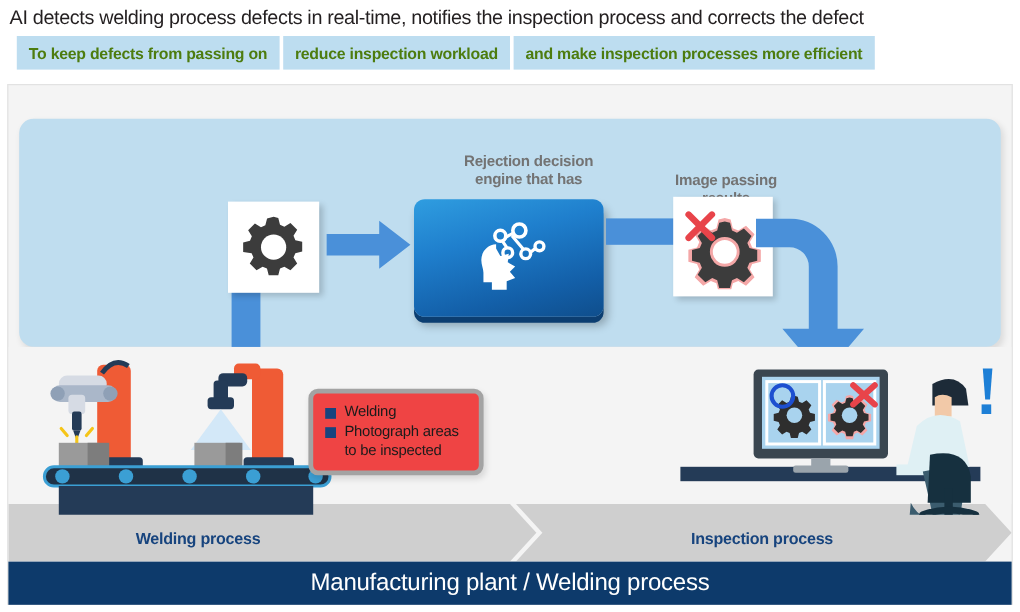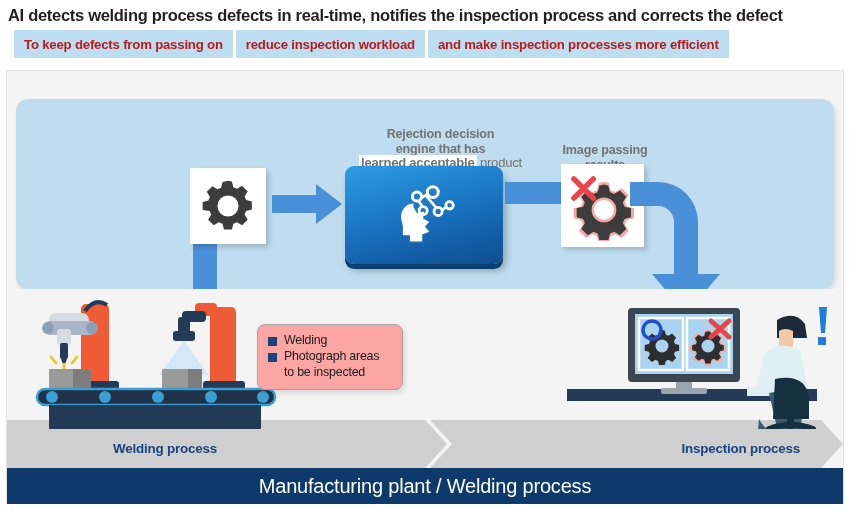--- a/index.html
+++ b/index.html
@@ -8,29 +8,29 @@
     font-family: "Liberation Sans", sans-serif;
     background:#ffffff;
     position:relative;
     overflow:hidden;
   }
   .root { position:absolute; inset:0; }
 
   
   .title {
     position:absolute; left:8px; top:2px; width:840px; height:26px;
-    font-size:16.5px; font-weight:700; color:#231f20;
+    font-size:16.5px; font-weight:400; color:#231f20;
     letter-spacing:-0.3px; white-space:nowrap;
     display:flex; align-items:center;
   }
 
   
   .subchips { position:absolute; left:14px; top:30px; height:28px; display:flex; gap:3px; }
   .chip {
-    background:#bdddf0; color:#b91c1c; font-weight:700; font-size:13.2px;
+    background:#bdddf0; color:#4d7c0f; font-weight:700; font-size:13.2px;
     display:flex; align-items:center; justify-content:center;
     padding:0 10px; height:28px; white-space:nowrap; letter-spacing:-0.2px;
   }
 
   
   .frame {
     position:absolute; left:6px; top:70px; width:838px; height:434px;
     background:#f4f4f4; border:1px solid #e2e2e2;
   }
 
@@ -76,21 +76,21 @@
 
   .banner {
     position:absolute; left:7px; top:468px; width:836px; height:36px;
     background:#0d3a6b; color:#ffffff;
     display:flex; align-items:center; justify-content:center;
     font-size:20px; letter-spacing:-0.2px;
   }
 
   
   .callout {
-    position:absolute; background:#fca5a5; border:1px solid #a3a3a3;
+    position:absolute; background:#ef4444; border:4px solid #a3a3a3;
     border-radius:8px; box-shadow:2px 3px 5px rgba(0,0,0,0.12);
     padding:8px 10px 8px 10px;
   }
   .callout ul { list-style:none; }
   .callout li {
     display:flex; align-items:flex-start; gap:7px;
     color:#1b1b1b; font-size:12.4px; line-height:15.4px; margin-bottom:1px;
     letter-spacing:-0.2px;
   }
   .bullet {
@@ -126,23 +126,20 @@
     </svg>
   </div>
 
   <svg class="arrow-right" style="left:272px; top:182px;" width="72" height="44" viewBox="0 0 72 44">
     <path fill="#4a90d9" d="M0 13 h44 V2 l26 20 -26 20 V31 H0 z"></path>
   </svg>
 
   <div class="plabel" style="left:333px; top:108px; width:215px;">
     <div>Rejection decision</div>
     <div>engine that has</div>
-    <div style="font-size:13px;">
-      <span class="hl">learned acceptable</span><span style="font-weight:400;"> product</span>
-    </div>
   </div>
 
   <div class="aibox">
     <svg width="74" height="62" viewBox="0 0 84 70">
       <path fill="#ffffff" d="M30 22c-8 0-14 7-14 15 0 5 2 8 2 12v9h8v7h14v-8l8-3-5-6 5-5-7-4 1-8-8 2-4-7z"></path>
       <circle cx="34" cy="14" r="5.2" fill="none" stroke="#ffffff" stroke-width="3.4"></circle>
       <circle cx="52" cy="9" r="6.2" fill="none" stroke="#ffffff" stroke-width="3.4"></circle>
       <circle cx="41" cy="30" r="4.6" fill="none" stroke="#ffffff" stroke-width="3.2"></circle>
       <circle cx="58" cy="31" r="4.6" fill="none" stroke="#ffffff" stroke-width="3.2"></circle>
       <circle cx="71" cy="24" r="4.2" fill="none" stroke="#ffffff" stroke-width="3.2"></circle>
@@ -170,21 +167,21 @@
 
   <svg style="position:absolute;left:630px;top:182px;" width="118" height="140" viewBox="0 0 118 140">
     <path fill="#4a90d9" d="M0 0 h28 a40 40 0 0 1 40 40 V92 h22 L56 132 22 92 h22 V40 a16 16 0 0 0 -16 -16 H0 z"></path>
   </svg>
 
   <svg class="chevronbar" viewBox="0 0 836 48" preserveAspectRatio="none">
     <path fill="#cfcfcf" d="M0 0 H418 L440 24 L418 48 H0 z"></path>
     <path fill="#cfcfcf" d="M423 0 H814 L836 24 L814 48 H423 L445 24 z"></path>
   </svg>
   <div class="chev-label" style="left:0; width:330px; text-align:center;">Welding process</div>
-  <div class="chev-label" style="left:470px; width:330px; text-align:right;">Inspection process</div>
+  <div class="chev-label" style="left:470px; width:330px; text-align:center;">Inspection process</div>
 
   <div class="banner">Manufacturing plant / Welding process</div>
 
   <svg style="position:absolute;left:7px;top:289px;" width="836" height="140" viewBox="0 0 836 140">
 
     <rect x="0" y="0" width="836" height="131" fill="#f4f4f4"></rect>
 
     <g>
       <rect x="74" y="15" width="28" height="85" rx="5" fill="#ef5b35"></rect>
       <rect x="66" y="92" width="46" height="16" rx="3" fill="#243b57"></rect>

